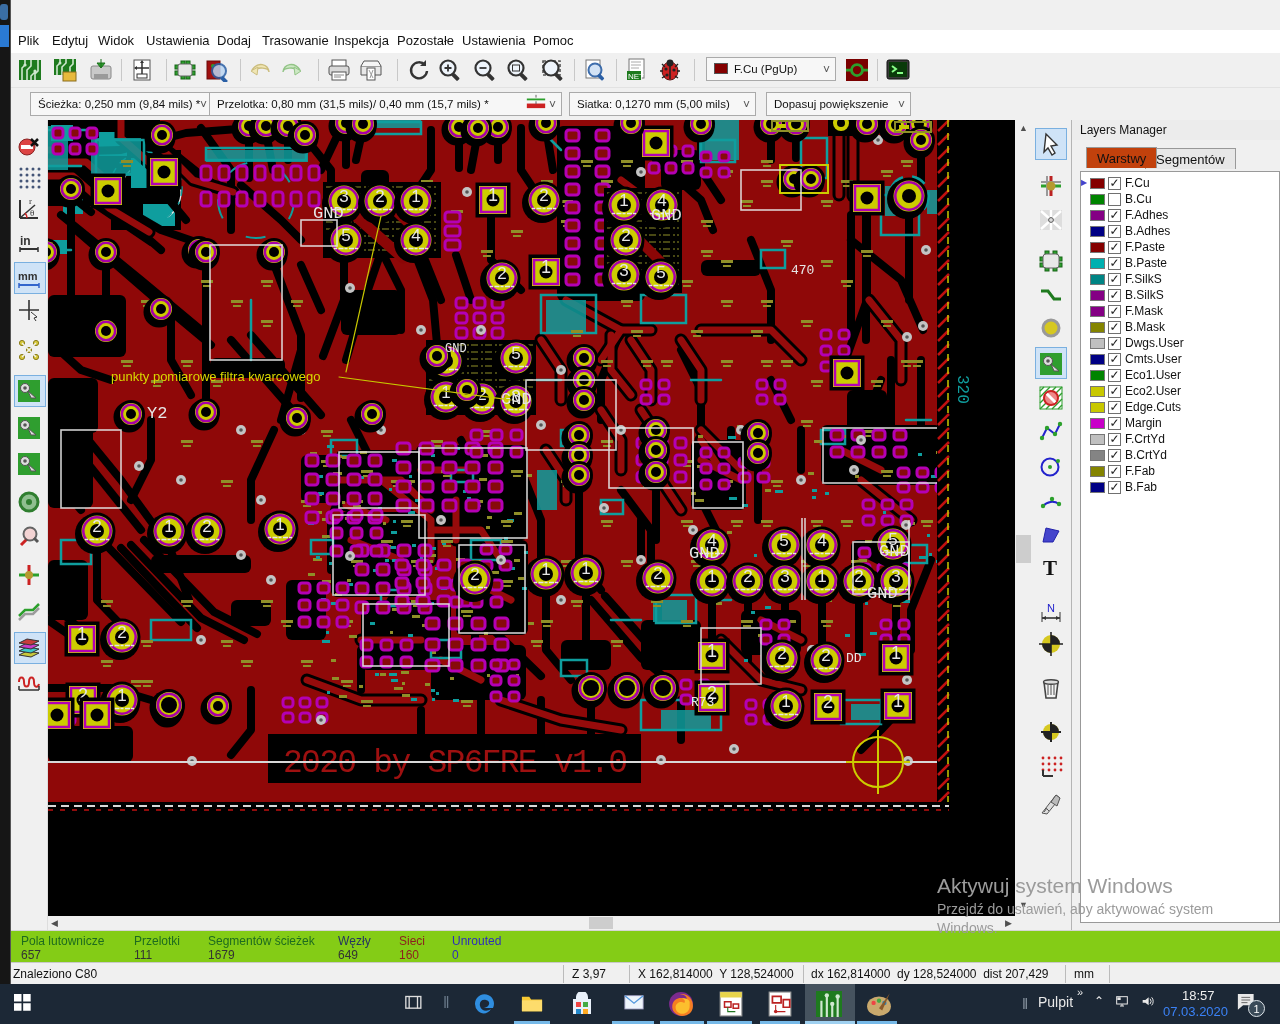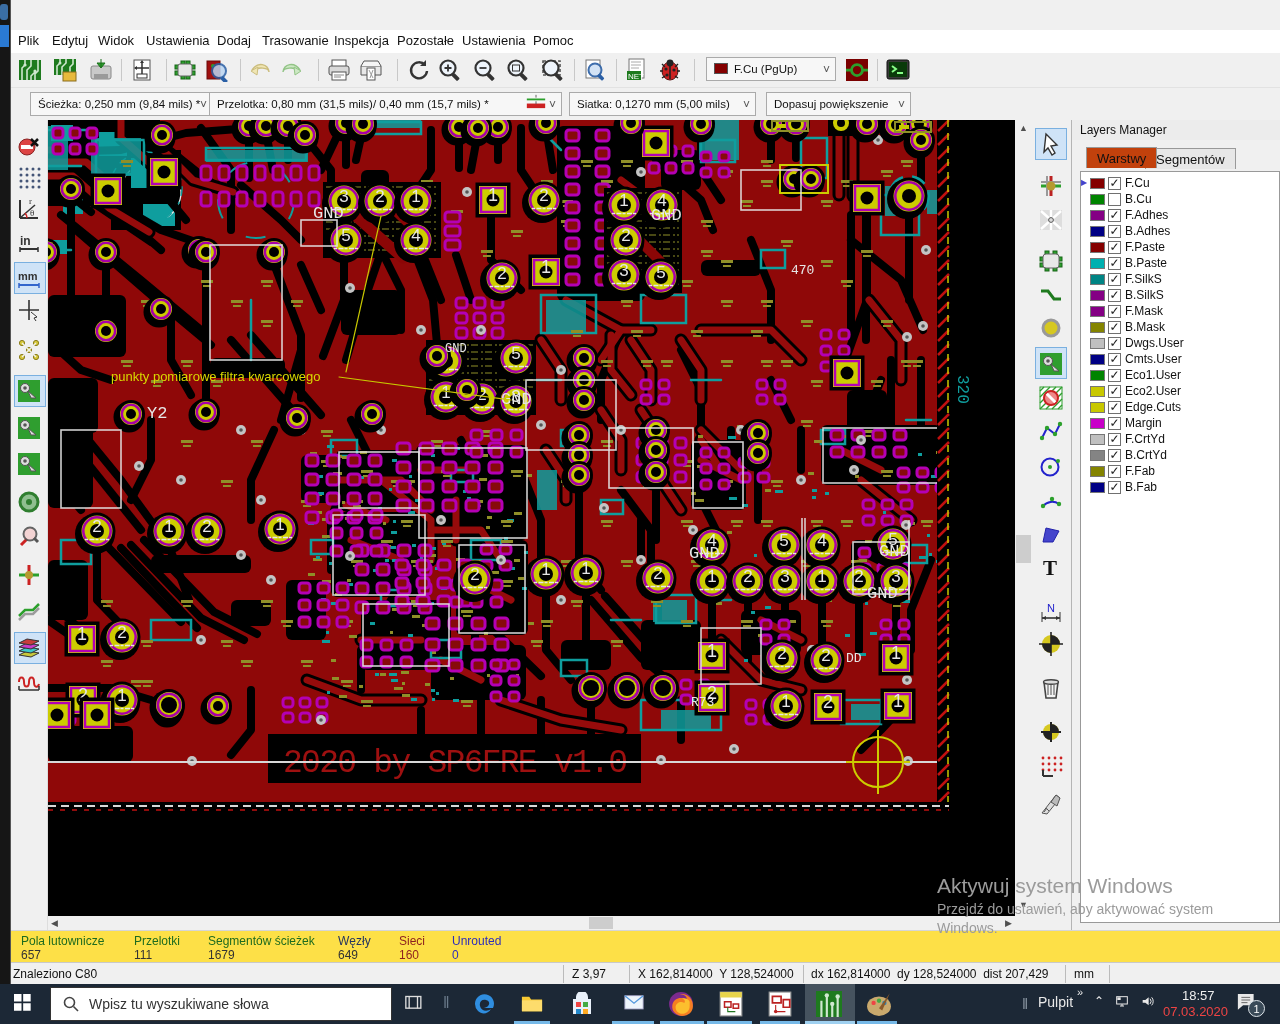--- a/index.html
+++ b/index.html
@@ -27,21 +27,21 @@
 .sarr { position:absolute; color:#505050; font-size:9px; font-family:"Liberation Sans"; }
 #lm { position:absolute; left:1060px; top:120px; width:210px; height:810px; background:#f0f0f0; border-left:1px solid #b5b5b5; }
 #lm .hdr { height:20px; font-size:12px; color:#111; padding:3px 0 0 8px; background:#ececec; }
 .tab { position:absolute; font-size:13px; color:#111; border:1px solid #999; border-bottom:none; padding:3px 10px 2px 10px; }
 #lbox { position:absolute; left:8px; top:51px; width:200px; height:752px; background:#fff; border:1px solid #999; padding-top:4px; }
 .lrow { height:16px; font-size:12px; color:#111; white-space:nowrap; }
 .larr { display:inline-block; width:9px; font-size:8px; color:#44c; vertical-align:top; padding-top:2px;}
 .sw { display:inline-block; width:15px; height:11px; margin-top:2px; border:1px solid #777; vertical-align:top; }
 .cb { display:inline-block; width:13px; height:13px; margin:1px 2px 0 3px; border:1px solid #707070; background:#fff; vertical-align:top; font-size:12px; line-height:11px; color:#1a1a1a; text-align:center;}
 .lname { vertical-align:top; padding-left:2px; }
-#st1 { position:absolute; left:0; top:930px; width:100%; height:32px; background:#fde047; border-top:1px solid #d5d5d5; font-size:12px; }
+#st1 { position:absolute; left:0; top:930px; width:100%; height:32px; background:#84cc16; border-top:1px solid #d5d5d5; font-size:12px; }
 .stcol { position:absolute; top:3px; line-height:14px; }
 #st2 { position:absolute; left:0; top:962px; width:100%; height:22px; background:#f0f0f0; border-top:1px solid #c9c9c9; font-size:12px; color:#111; }
 #st2 span { position:absolute; top:4px; }
 .fsep { position:absolute; top:2px; width:1px; height:18px; background:#bbb; }
 #taskbar { position:absolute; left:0; top:984px; width:1280px; height:40px; background:#1c2836; }
 #search { position:absolute; left:50px; top:3px; width:342px; height:34px; background:#fff; border:1px solid #333; color:#333; font-size:14px; line-height:32px; }
 .ticon { position:absolute; top:7px; }
 .wm { position:absolute; color:#9b9b9b; }
 </style></head>
 <body>
@@ -2514,24 +2514,20 @@
    <div class="fsep" style="left:1098px"></div>
  </div>
 </div>
 
 <div id="taskbar">
   <span class="ic ticon" style="left:14px;top:10px">
       <svg width="20" height="20" viewBox="0 0 24 24">
         <path d="M0 0h9v9H0zM11 0h9v9h-9zM0 11h9v9H0zM11 11h9v9h-9z" fill="#fff"></path>
       </svg>
     </span>
-  <div id="search"><svg width="16" height="16" viewBox="0 0 16 16" style="vertical-align:-3px;margin:0 10px 0 12px">
-        <circle cx="6.5" cy="6.5" r="5" fill="none" stroke="#444" stroke-width="1.6"></circle>
-        <path d="M10.5 10.5L15 15" stroke="#444" stroke-width="1.6"></path>
-      </svg>Wpisz tu wyszukiwane słowa</div>
   <span class="ic ticon" style="left:405px;top:10px">
       <svg width="20" height="20" viewBox="0 0 24 24">
         <rect x="1" y="3" width="18" height="14" fill="none" stroke="#ddd" stroke-width="1.6"></rect>
         <path d="M5 3v14M15 3v14" stroke="#ddd" stroke-width="1.6"></path>
       </svg>
     </span>
   <span style="position:absolute;left:443px;top:10px;color:#6a7a8a;font-size:16px">‖</span>
   <span class="ic ticon" style="left:472px;top:8px">
       <svg width="24" height="24" viewBox="0 0 24 24">
         <path d="M3 12a9.5 9.5 0 1 1 18 4h-9c6-1 7-7 2-8-4-1-7 2-6 6 1 5 7 6 11 3-3 5-9 6-13 2a9.5 9.5 0 0 1-3-7z" fill="#2f8ee0"></path>
@@ -2620,21 +2616,21 @@
         <rect x="2" y="2" width="5" height="4" fill="#e8e8e8"></rect>
       </svg>
     </span>
   <span class="ic" style="position:absolute;left:1141px;top:12px">
       <svg width="18" height="16" viewBox="0 0 24 24">
         <path d="M1 6h4l5-4v12l-5-4H1z" fill="#e8e8e8"></path>
         <path d="M12 4a6 6 0 0 1 0 8M14.5 2a9 9 0 0 1 0 12" stroke="#e8e8e8" stroke-width="1.5" fill="none"></path>
       </svg>
     </span>
   <span style="position:absolute;left:1182px;top:4px;color:#eee;font-size:13px">18:57</span>
-  <span style="position:absolute;left:1163px;top:20px;color:#ef4444;font-size:13px">07.03.2020</span>
+  <span style="position:absolute;left:1163px;top:20px;color:#3b82f6;font-size:13px">07.03.2020</span>
   <span class="ic" style="position:absolute;left:1237px;top:9px">
       <svg width="21" height="21" viewBox="0 0 24 24">
         <path d="M1 1h18v13H7l-6 5z" fill="#e8e8e8"></path>
         <path d="M5 5h10M5 8h10M5 11h7" stroke="#555"></path>
       </svg>
     </span>
   <span style="position:absolute;left:1248px;top:16px;width:17px;height:17px;border-radius:50%;background:#3a4a58;border:1.5px solid #dfe5ea;color:#fff;font-size:11px;text-align:center;line-height:16px">1</span>
 </div>
 
 <div class="wm" style="left:937px;top:874px;font-size:21px">Aktywuj system Windows</div>

